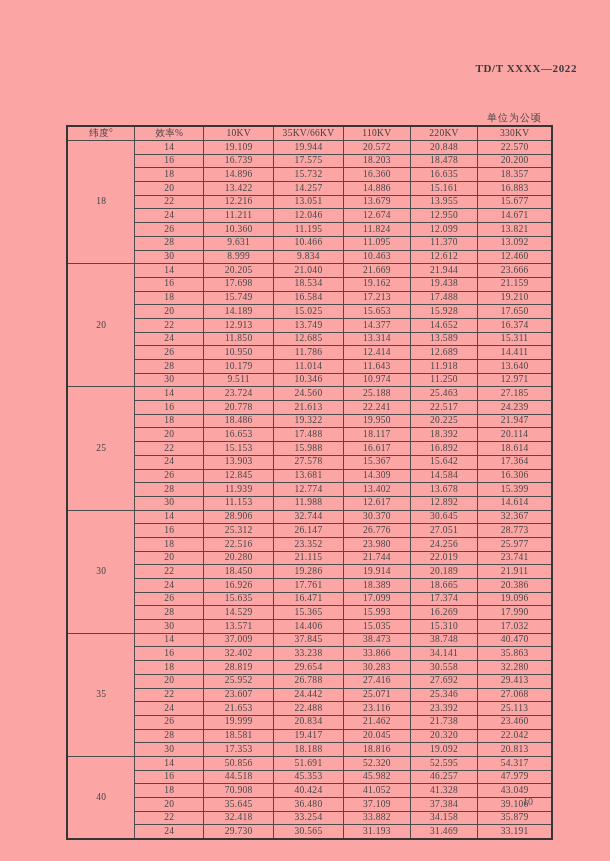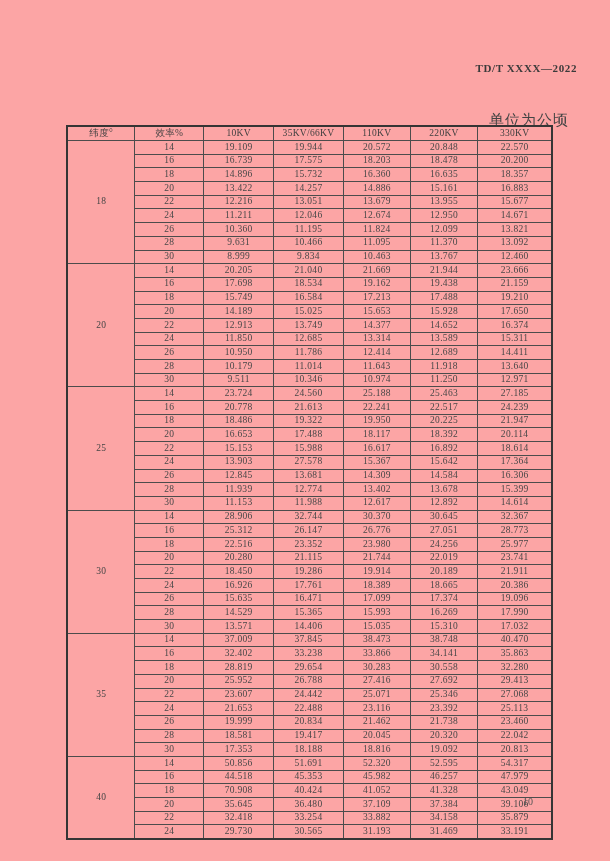--- a/index.html
+++ b/index.html
@@ -31,22 +31,22 @@
     width: 100%;
     text-align: center;
     font-size: 11.5px;
     font-weight: bold;
     color: #2e2e2e;
     letter-spacing: 0.5px;
   }
   .unit-note {
     position: absolute;
     top: 111px;
-    right: 41px;
-    font-size: 15px;
+    right: 68px;
+    font-size: 10px;
     color: #454545;
     letter-spacing: 1px;
   }
   table.data-table {
     position: absolute;
     top: 125px;
     left: 66px;
     width: 487px;
     border-collapse: collapse;
     table-layout: fixed;
@@ -180,21 +180,21 @@
           <td>10.466</td>
           <td>11.095</td>
           <td>11.370</td>
           <td>13.092</td>
         </tr>
         <tr>
           <td>30</td>
           <td>8.999</td>
           <td>9.834</td>
           <td>10.463</td>
-          <td>13.767</td>
+          <td>12.612</td>
           <td>12.460</td>
         </tr>
         <tr>
           <td rowspan="9" class="lat-cell">20</td>
           <td>14</td>
           <td>20.205</td>
           <td>21.040</td>
           <td>21.669</td>
           <td>21.944</td>
           <td>23.666</td>

